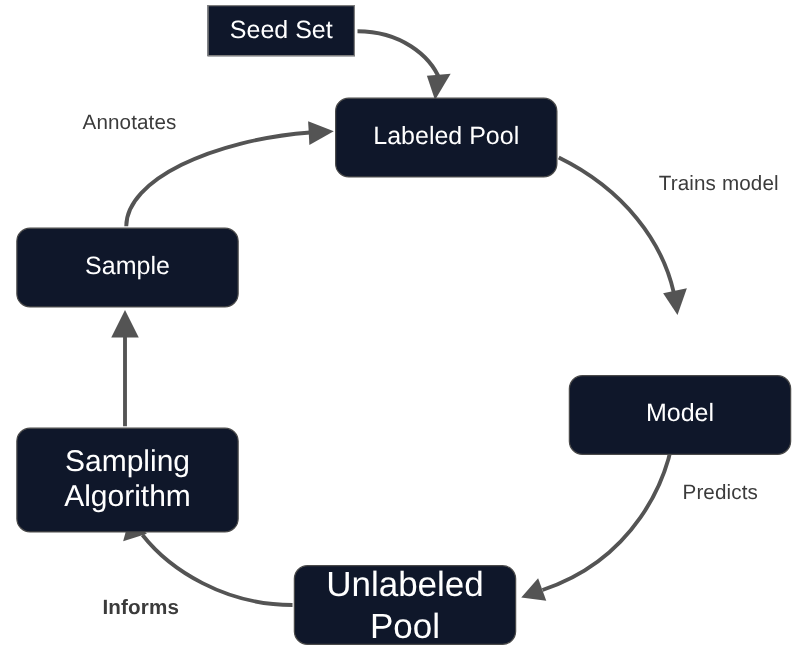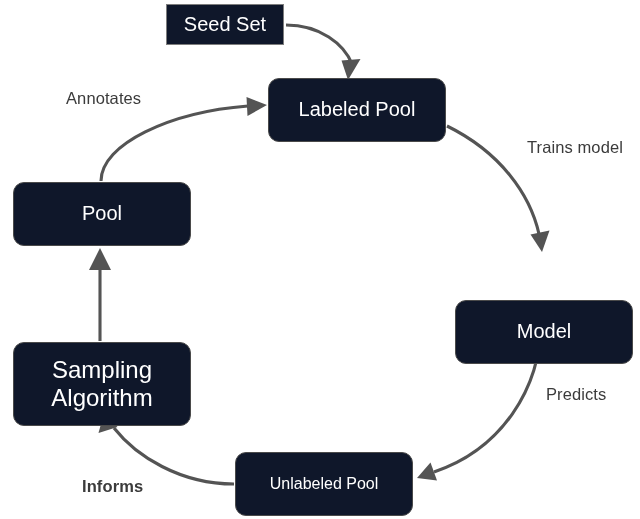--- a/index.html
+++ b/index.html
@@ -98,26 +98,26 @@
       <polygon points="267,105 246.5,97.0 247.5,116.0"></polygon>
     </g>
   </svg>
 
   <div class="node square" style="left:166px; top:4px; width:118px; height:41px; font-size:20px;">Seed Set</div>
 
   <div class="node rounded" style="left:268px; top:78px; width:178px; height:64px; font-size:20px;">Labeled Pool</div>
 
   <div class="node rounded" style="left:455px; top:255px; width:178px; height:64px; font-size:20px;margin-top:45px;">Model</div>
 
-  <div class="node rounded" style="left:235px; top:452px; width:178px; height:64px; font-size:16px;">Unlabeled Pool</div>
+  <div class="node rounded" style="left:235px; top:452px; width:178px; height:64px; font-size:28px;">Unlabeled Pool</div>
 
   <div class="node rounded" style="left:13px; top:342px; width:178px; height:84px; font-size:24px;">Sampling
 Algorithm</div>
 
-  <div class="node rounded" style="left:13px; top:182px; width:178px; height:64px; font-size:20px;">Pool</div>
+  <div class="node rounded" style="left:13px; top:182px; width:178px; height:64px; font-size:20px;">Sample</div>
 
   <div class="edge-label" style="left:66px; top:88px;">Annotates</div>
 
   <div class="edge-label" style="left:527px; top:137px;">Trains model</div>
 
   <div class="edge-label" style="left:546px; top:384px;">Predicts</div>
 
   <div class="edge-label" style="left:82px; top:476px;font-weight:bold;">Informs</div>
 
 

